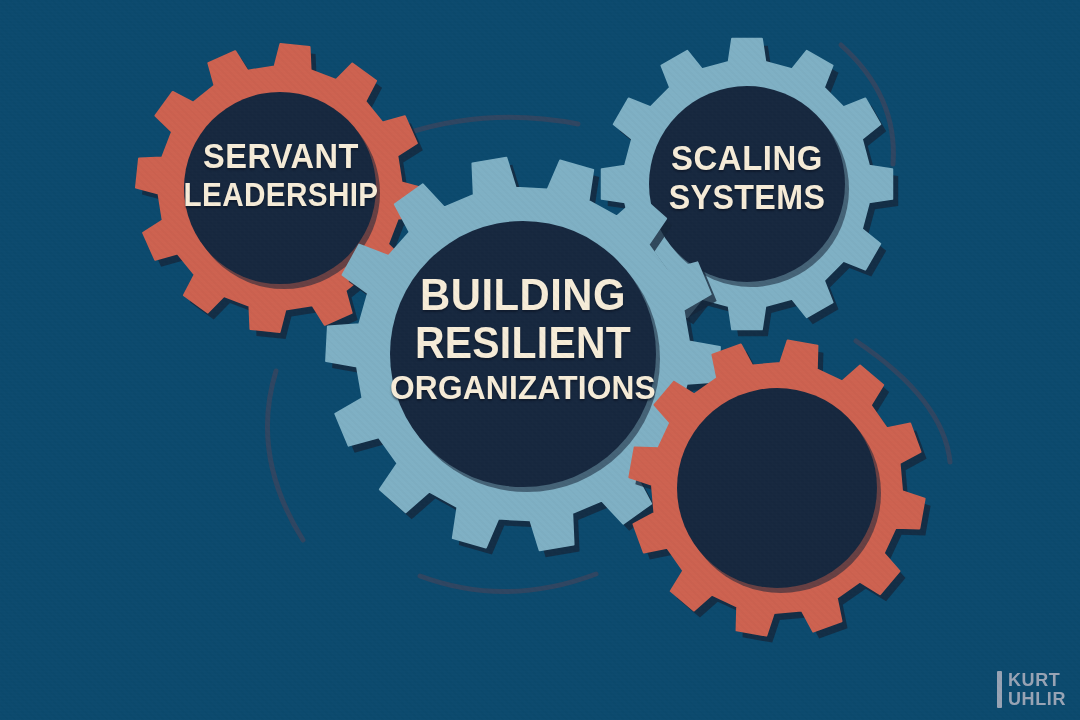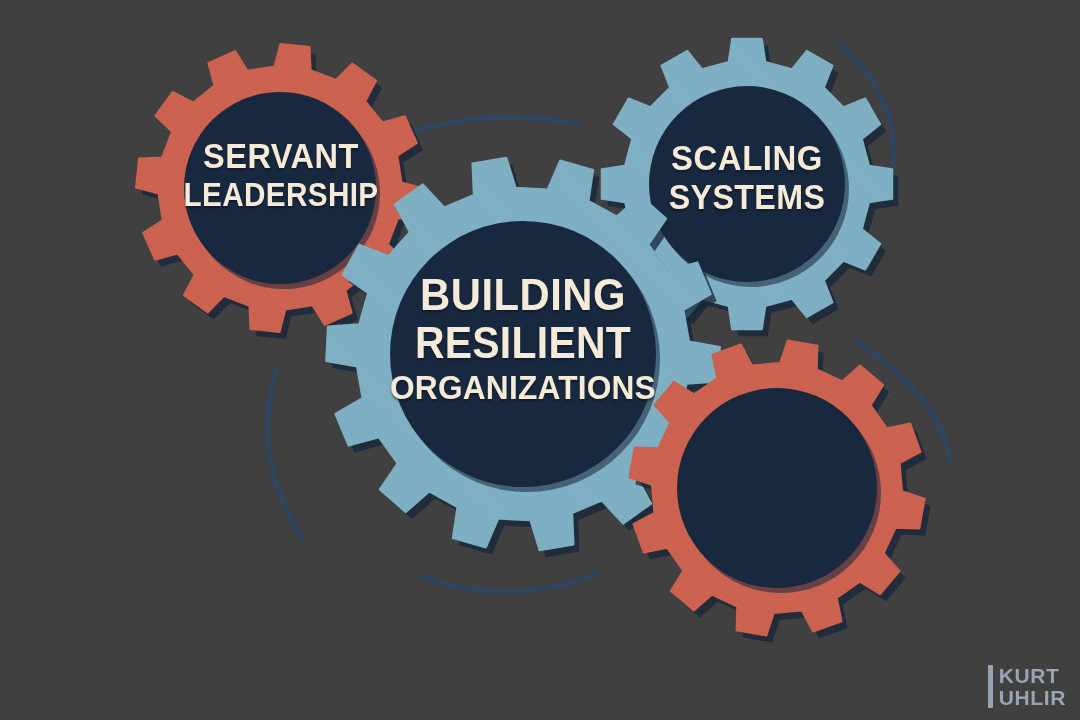--- a/index.html
+++ b/index.html
@@ -8,21 +8,21 @@
     padding: 0;
     background: #16243c;
   }
   body {
     font-family: "Liberation Sans", sans-serif;
   }
   #stage {
     position: relative;
     width: 1080px;
     height: 720px;
-    background: #404040;
+    background: #0c4a6e;
     overflow: hidden;
   }
   
   #stage::before {
     content: "";
     position: absolute;
     inset: 0;
     pointer-events: none;
     opacity: 0.30;
     background-image:
@@ -148,21 +148,21 @@
     background: #98a3b4;
     border-radius: 1px;
   }
   #watermark .wm-text {
     display: flex;
     flex-direction: column;
     justify-content: center;
     color: #99a4b5;
     font-family: "Liberation Sans", sans-serif;
     font-weight: bold;
-    font-size: 21px;
+    font-size: 18px;
     line-height: 1.02;
     letter-spacing: 0.6px;
   }
 </style>
 </head>
 <body>
 
 <div id="stage">
 
   <svg id="art" viewBox="0 0 1080 720" aria-hidden="true">

